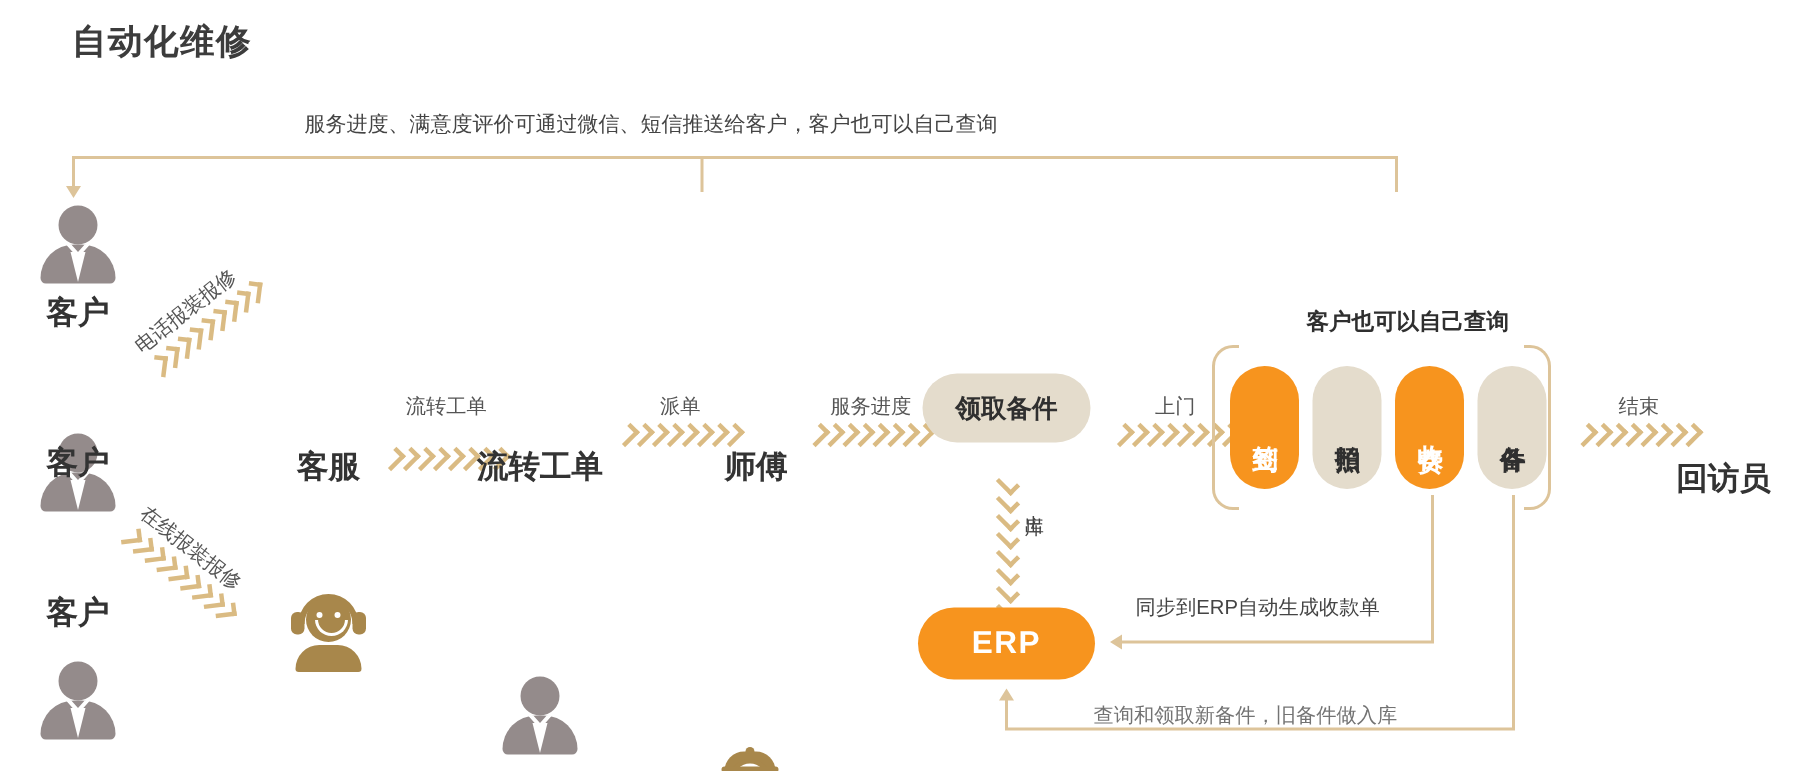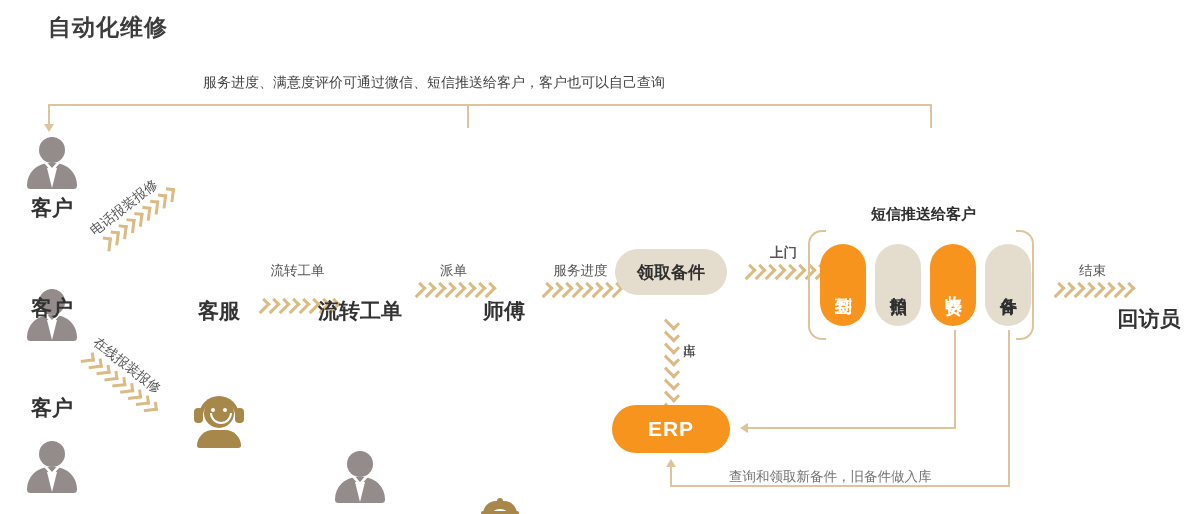--- a/index.html
+++ b/index.html
@@ -300,35 +300,35 @@
       <i></i>
       <i></i>
       <i></i>
       <i></i>
       <i></i>
       <i></i>
       <i></i>
   </div>
   <div class="abs vtext" style="left:683px;top:333px;">出库</div>
 
-  <div class="abs" style="left:744px;top:244px;font-weight:bold;">
+  <div class="abs" style="left:744px;top:262px;">
     <div class="lbl" style="margin-bottom:3px;text-align:center;">上门</div>
     <div class="chev">
       <i></i>
         <i></i>
         <i></i>
         <i></i>
         <i></i>
         <i></i>
         <i></i>
         <i></i>
     </div>
   </div>
 
-  <div class="abs lbl-dark" style="left:871px;top:205px;font-size:15px;font-weight:bold;color:#2f2f2f;">短信推送给客户</div>
+  <div class="abs lbl-dark" style="left:871px;top:205px;font-size:15px;font-weight:bold;color:#2f2f2f;">客户也可以自己查询</div>
 
   <div class="abs bracket-l" style="left:808px;top:230px;"></div>
   <div class="abs bracket-r" style="left:1016px;top:230px;"></div>
 
   <div class="abs vpill pill-orange" style="left:820px;top:244px;">签到</div>
   <div class="abs vpill pill-beige" style="left:875px;top:244px;">拍照</div>
   <div class="abs vpill pill-orange" style="left:930px;top:244px;">收费</div>
   <div class="abs vpill pill-beige" style="left:985px;top:244px;">备件</div>
 
   <div class="abs" style="left:1053px;top:262px;">
@@ -345,20 +345,21 @@
     </div>
   </div>
 
   <div class="abs name" style="left:1114px;top:305px;width:70px;">回访员</div>
 
   <div class="abs pill pill-orange" style="left:612px;top:405px;width:118px;height:48px;font-size:21px;letter-spacing:1px;">ERP</div>
 
   <div class="abs vline" style="left:954px;top:330px;height:98px;"></div>
   <div class="abs hline" style="left:748px;top:427px;width:208px;"></div>
   <div class="abs arrowhead ah-left" style="left:740px;top:423px;"></div>
+  <div class="abs lbl" style="left:757px;top:396px;font-size:13.5px;color:#444;">同步到ERP自动生成收款单</div>
 
   <div class="abs vline" style="left:1008px;top:330px;height:156px;"></div>
   <div class="abs hline" style="left:670px;top:485px;width:340px;"></div>
   <div class="abs vline" style="left:670px;top:466px;height:20px;"></div>
   <div class="abs arrowhead ah-up" style="left:666px;top:459px;"></div>
   <div class="abs lbl" style="left:729px;top:468px;font-size:13.5px;color:#737373;">查询和领取新备件，旧备件做入库</div>
 
 </div>
 
 </body></html>

